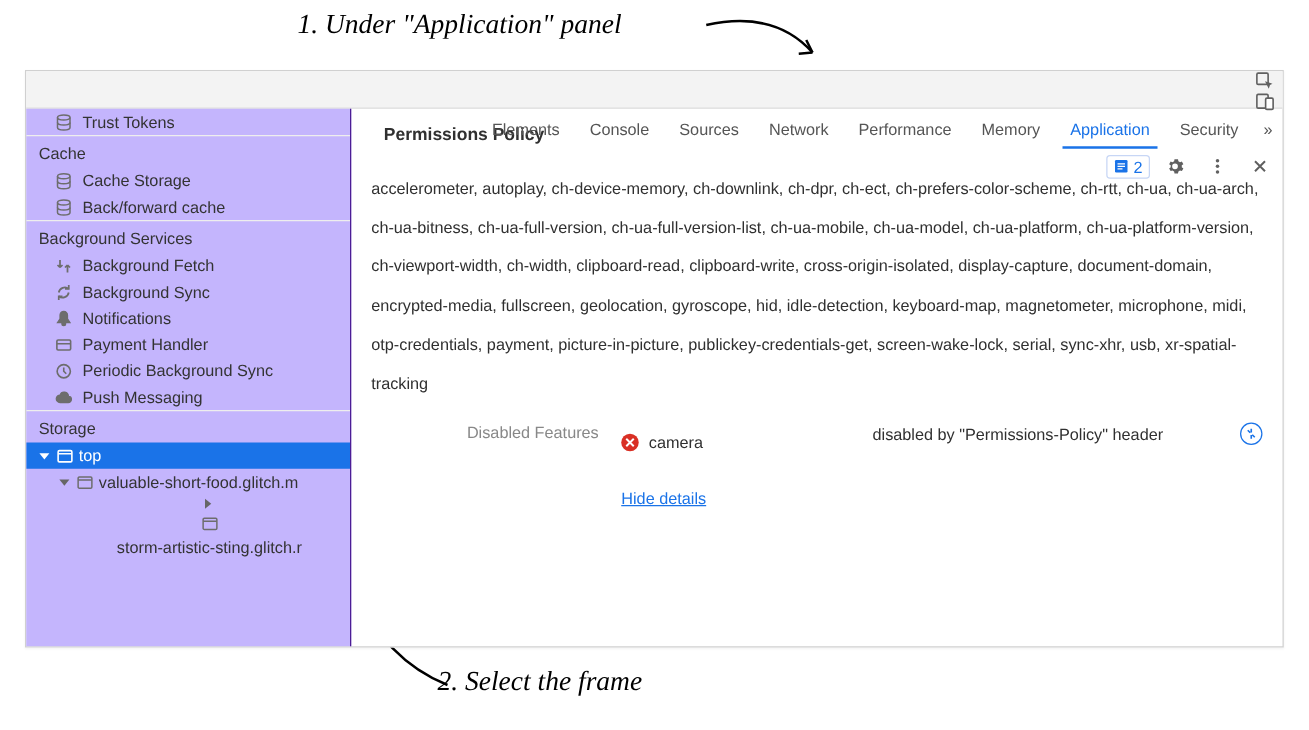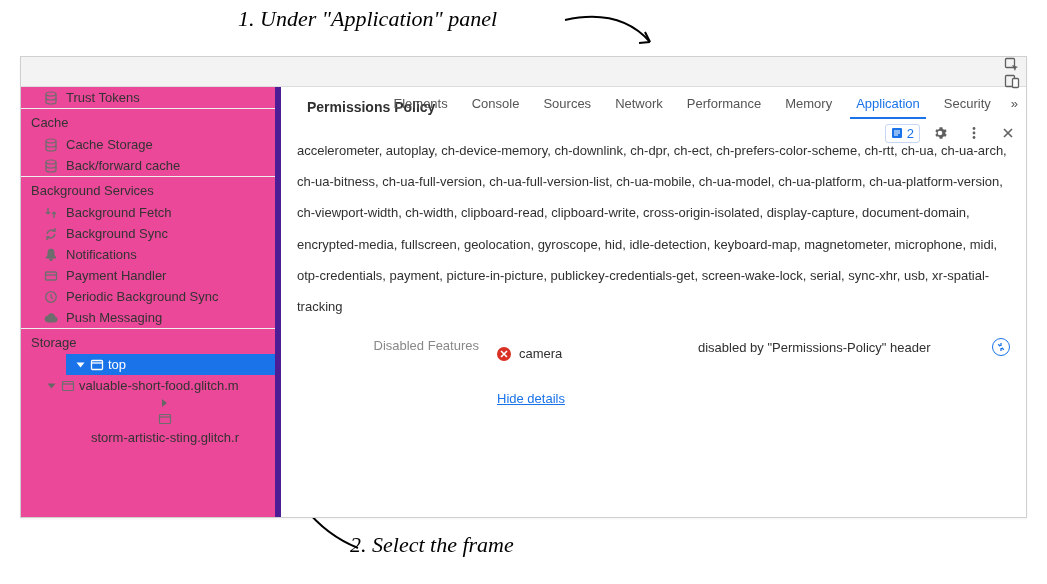--- a/index.html
+++ b/index.html
@@ -62,39 +62,39 @@
     display:flex; align-items:center; gap:4px;
     border:1px solid #c7d6f5;
     border-radius:3px;
     padding:1px 5px;
     color:#1a73e8;
   }
 
   .dt-body { display:flex; height:430px; }
   .sidebar {
     width:260px;
-    border-right:6px solid #4c1d95;
+    border-right:1px solid #4c1d95;
     overflow:hidden;
-    background:#ec4899;
+    background:#c4b5fd;
   }
   .side-group-title {
     padding:6px 10px 4px 10px;
     font-size:13px;
     color:#333;
     border-top:1px solid #eee;
   }
   .side-item {
     display:flex; align-items:center; gap:8px;
     padding:3px 10px 3px 34px;
     color:#333;
     white-space:nowrap;
     overflow:hidden;
   }
   .side-item.lv1  { padding-left:22px; }
-  .side-item.sel  { background:#1a73e8; color:#fff;margin-left:45px; }
+  .side-item.sel  { background:#1a73e8; color:#fff; }
   .side-item .i   { width:15px; height:15px; display:flex; align-items:center; justify-content:center; flex:0 0 15px; }
   .caret { width:0; height:0; border-top:4px solid transparent; border-bottom:4px solid transparent; border-left:5px solid #666; margin-right:2px; }
   .caret.open { transform:rotate(90deg); }
   .caret.sel { border-left-color:#fff; }
 
   .main {
     flex:1; padding:8px 16px 16px 16px; overflow:hidden;
   }
   .main h3 { font-size:14px; font-weight:600; margin:4px 0 20px 10px; }
   .row {

